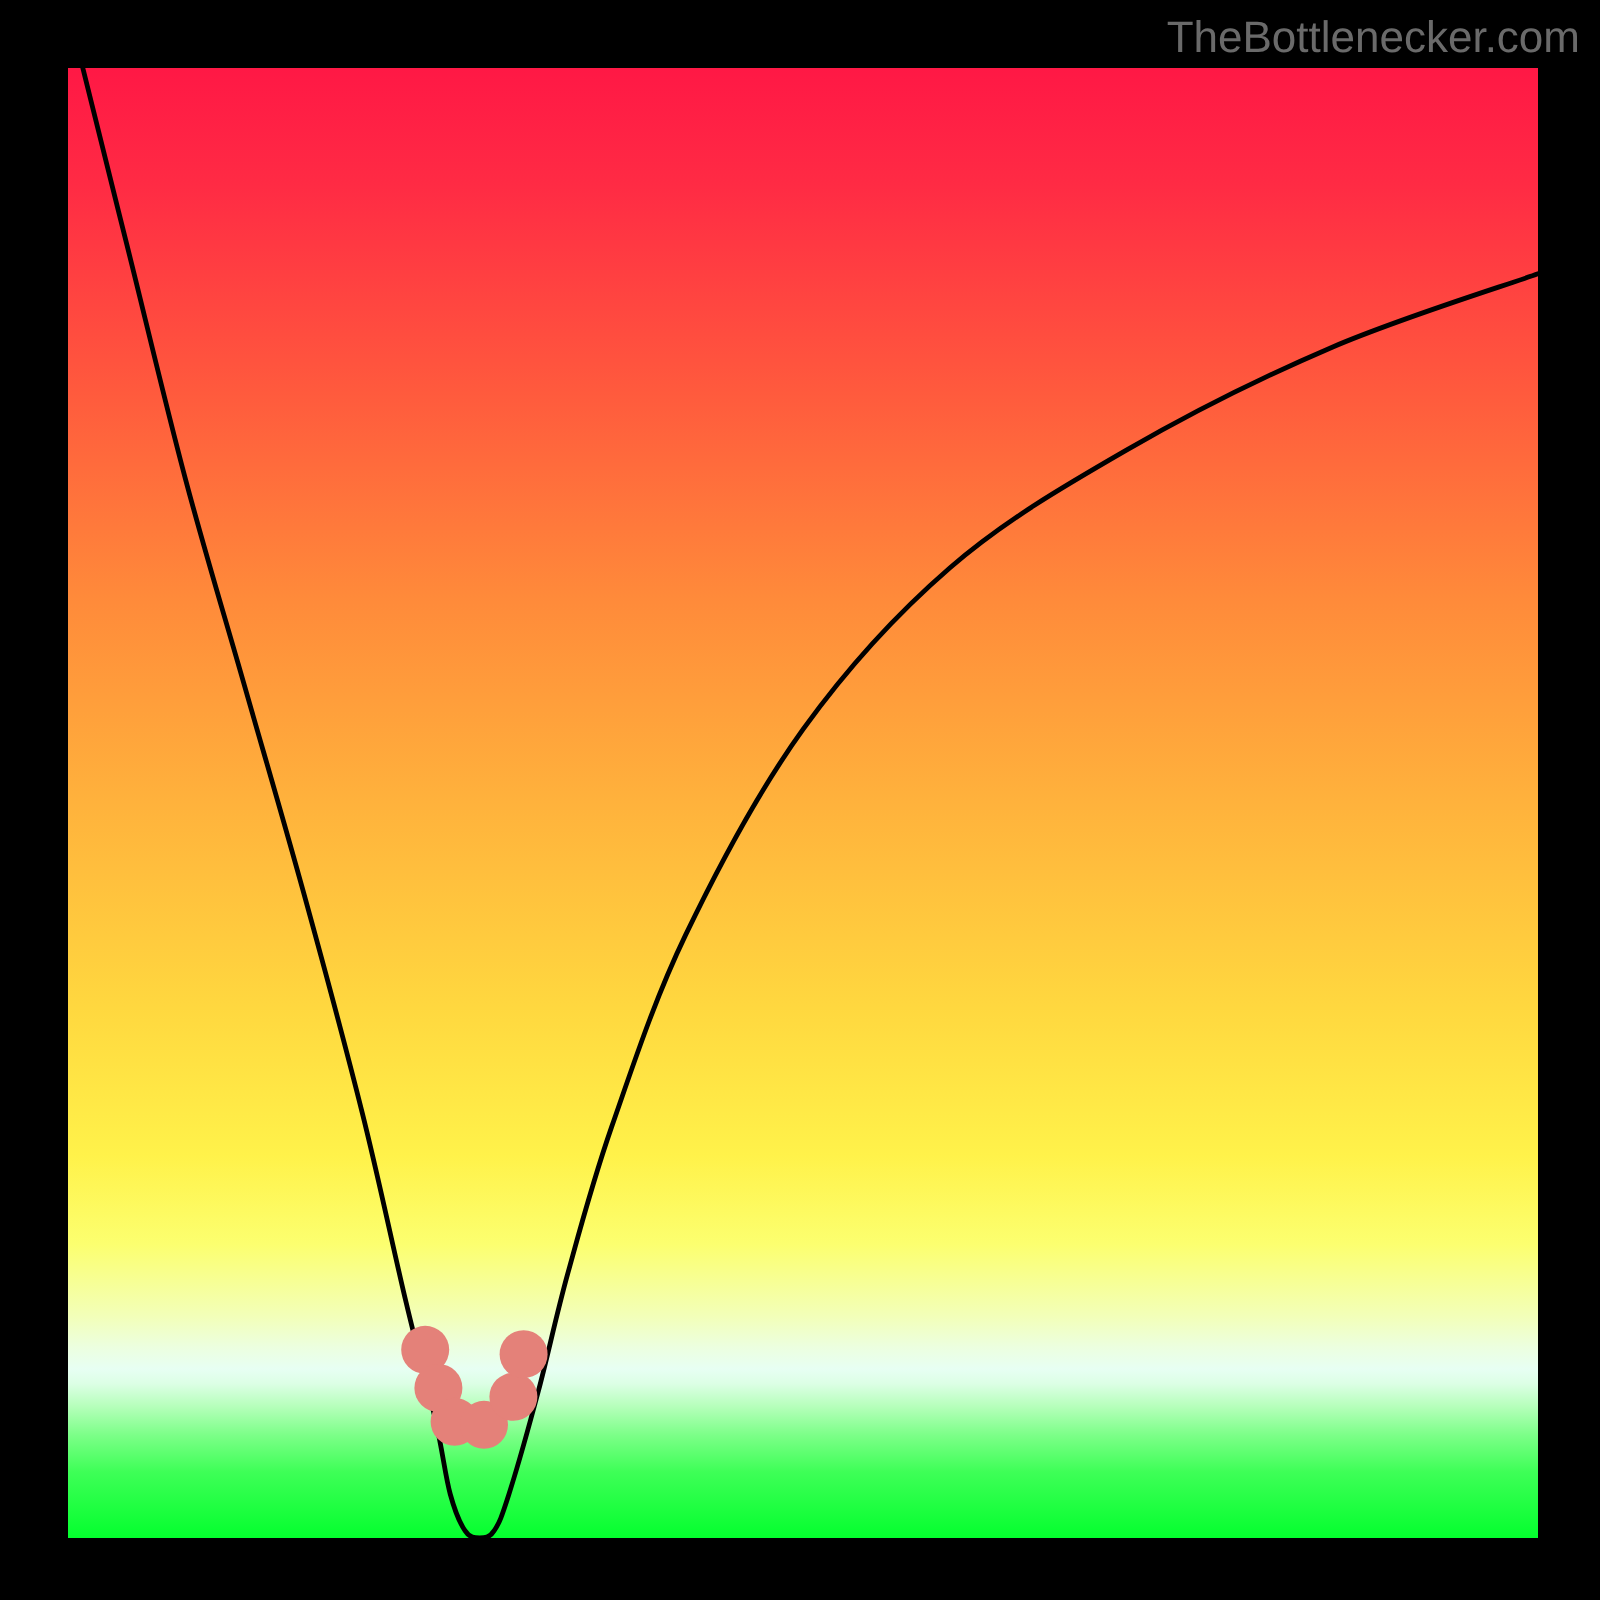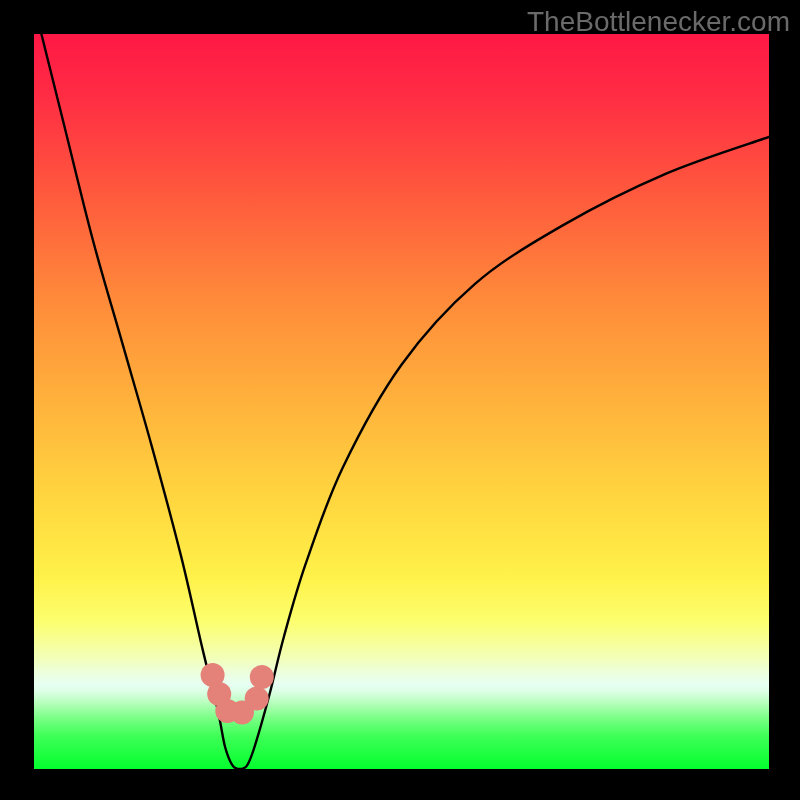--- a/index.html
+++ b/index.html
@@ -33,21 +33,21 @@
       #b7ffbc 91%,
       #7cff88 93%,
       #3eff57 95.5%,
       #04ff2e 100%);
   }
   .watermark {
     position: absolute;
     top: 6px;
     right: 10px;
     color: #6a6a6a;
-    font-size: 28px;
+    font-size: 22px;
     font-weight: 500;
     user-select: none;
   }
   svg.curve {
     position: absolute;
     left: 0;
     top: 0;
     width: 735px;
     height: 735px;
     pointer-events: none;

